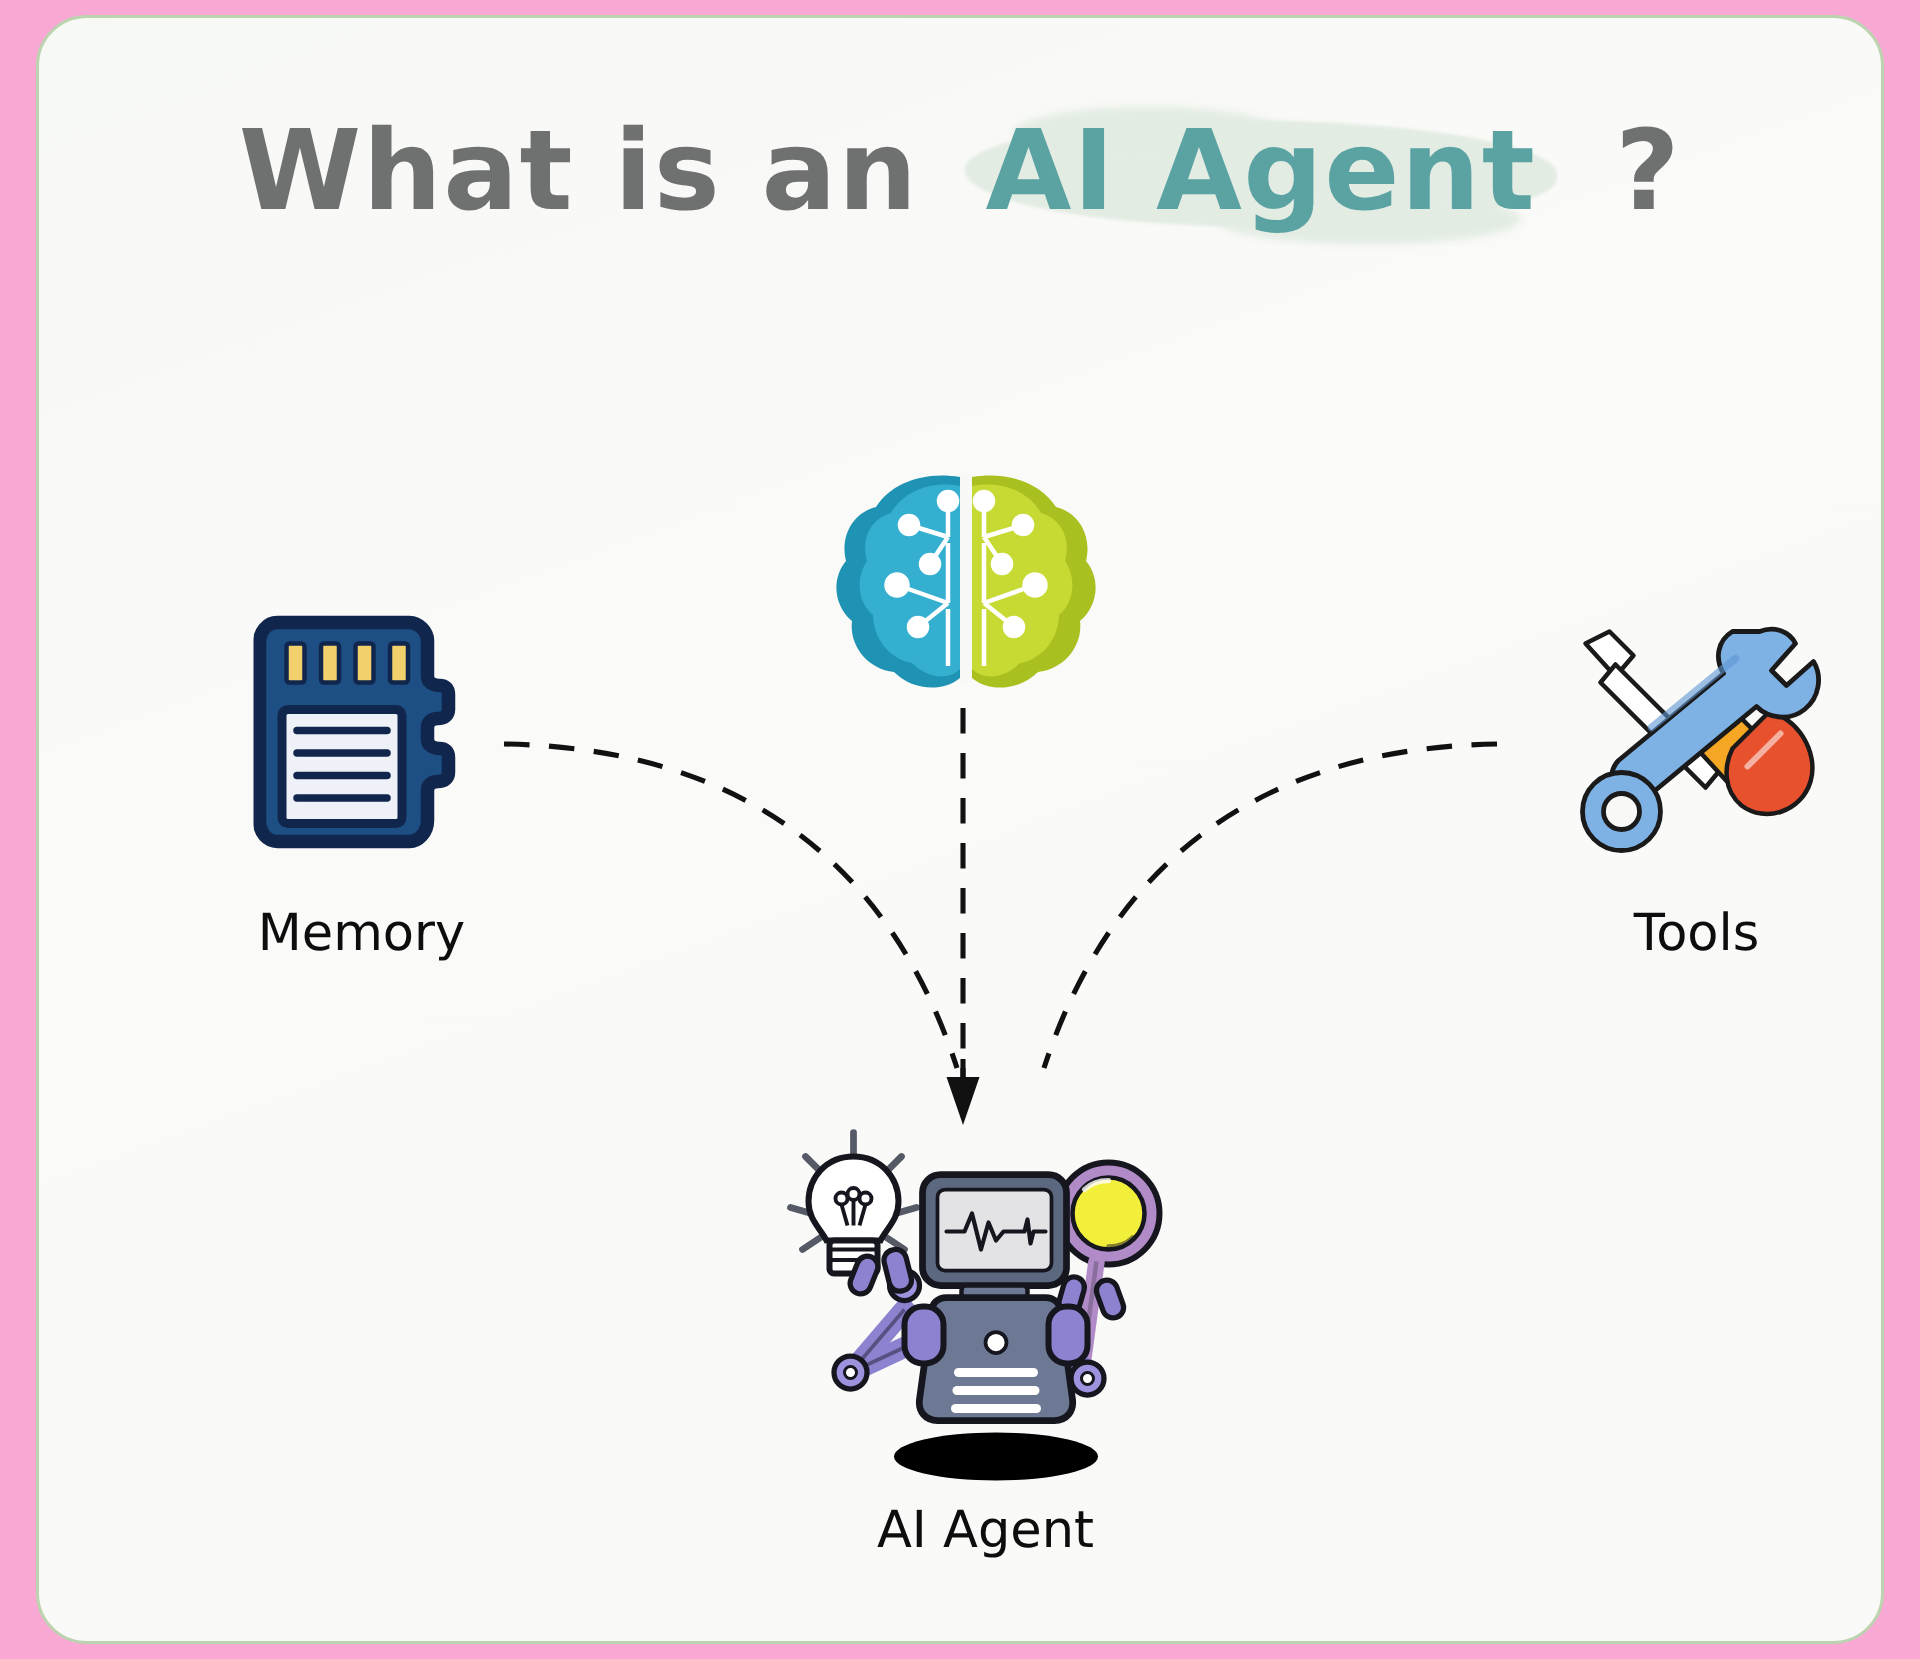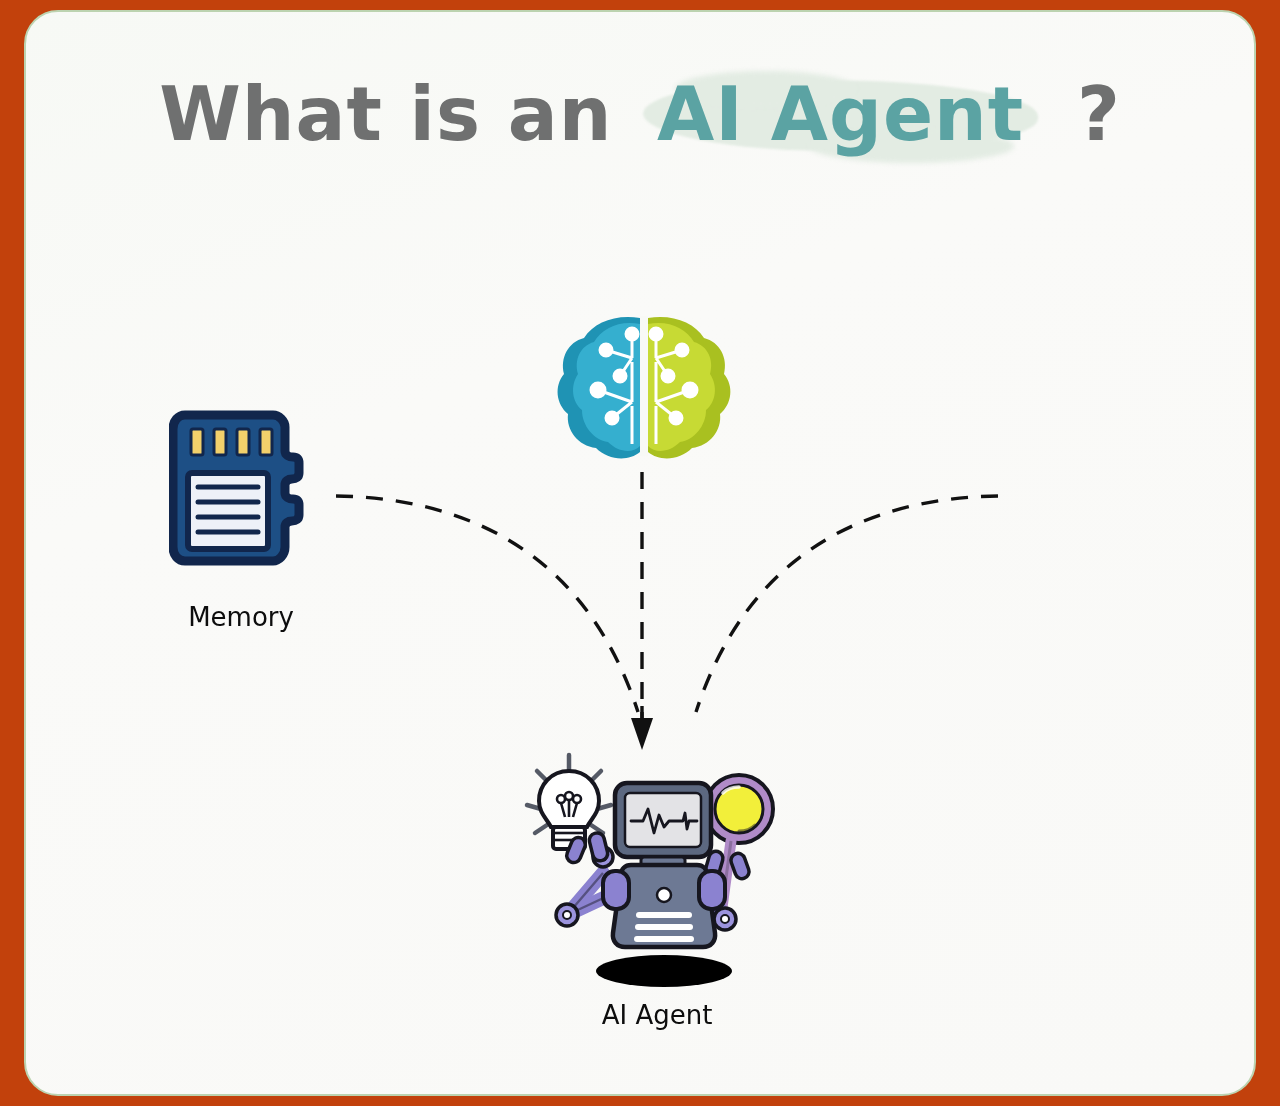--- a/index.html
+++ b/index.html
@@ -8,21 +8,21 @@
     padding: 0;
     background: #ffffff;
   }
   body {
     font-family: "DejaVu Sans", sans-serif;
   }
   #canvas {
     position: relative;
     width: 1280px;
     height: 1106px;
-    background: #c2410c;
+    background: #f9a8d4;
     overflow: hidden;
   }
   .card {
     position: absolute;
     left: 24px;
     top: 10px;
     width: 1232px;
     height: 1086px;
     box-sizing: border-box;
     background: linear-gradient(160deg, #f7f9f5 0%, #fafaf8 35%, #f9f9f7 100%);
@@ -105,21 +105,21 @@
   .node-label {
     position: absolute;
     color: #0d0d0d;
     font-family: "DejaVu Sans", sans-serif;
     font-size: 26px;
     font-weight: 400;
     text-align: center;
     white-space: nowrap;
   }
   .node-label.big {
-    font-size: 26px;
+    font-size: 34px;
   }
 
   
   .node {
     position: absolute;
   }
   .arrows-layer {
     position: absolute;
     inset: 0;
     pointer-events: none;
@@ -214,20 +214,44 @@
           <g stroke="#11264c" stroke-width="5" stroke-linecap="round">
             <line x1="29" y1="80" x2="89" y2="80"></line>
             <line x1="29" y1="95" x2="89" y2="95"></line>
             <line x1="29" y1="110" x2="89" y2="110"></line>
             <line x1="29" y1="125" x2="89" y2="125"></line>
           </g>
         </svg>
         <div class="node-label big" style="left:0; top:195px; width:260px;">Memory</div>
       </div>
 
+      <div class="node" style="left:975px; top:395px; width:260px; height:250px;">
+        <svg width="180" height="170" viewBox="0 0 180 170" style="position:absolute; left:40px; top:8px;">
+
+          <g>
+            <path d="M16 14 L32 6 L48 22 L36 36 Z" fill="#ffffff" stroke="#1a1a1a" stroke-width="3" stroke-linejoin="round"></path>
+            <path d="M36 28 L106 98 L96 110 L26 40 Z" fill="#ffffff" stroke="#1a1a1a" stroke-width="3" stroke-linejoin="round"></path>
+            <path d="M92 86 L118 62 L140 84 L114 110 Z" fill="#f5a623" stroke="#1a1a1a" stroke-width="3" stroke-linejoin="round"></path>
+            <path d="M114 84 L138 60 C156 62 172 86 166 106 C160 126 136 134 120 122
+                     C108 112 108 96 114 84 Z" fill="#e8512e" stroke="#1a1a1a" stroke-width="3" stroke-linejoin="round"></path>
+            <path d="M124 96 L146 74" stroke="#ffffff" stroke-width="4" stroke-linecap="round" opacity="0.55"></path>
+          </g>
+
+          <g>
+            <path d="M132 6 C142 2 152 6 156 14 L140 32 L150 42 L168 26
+                     C174 36 172 50 162 58 C152 66 138 64 130 56
+                     L60 114 C54 120 44 120 38 114 C32 108 32 98 38 92
+                     L108 34 C102 24 104 12 114 6 Z" fill="#7eb2e4" stroke="#1a1a1a" stroke-width="3.2" stroke-linejoin="round"></path>
+            <circle cx="40" cy="126" r="26" fill="#7eb2e4" stroke="#1a1a1a" stroke-width="3.2"></circle>
+            <circle cx="40" cy="126" r="12" fill="#f8f9f6" stroke="#1a1a1a" stroke-width="3.2"></circle>
+            <path d="M116 24 L60 70" stroke="#5f97d4" stroke-width="5" stroke-linecap="round" opacity="0.6"></path>
+          </g>
+        </svg>
+        <div class="node-label big" style="left:0; top:195px; width:260px;">Tools</div>
+      </div>
 
       <div class="node" style="left:481px; top:735px; width:300px; height:300px;">
         <svg width="300" height="250" viewBox="0 0 300 250" style="position:absolute; left:0; top:0;">
 
           <g>
             <g stroke="#555a66" stroke-width="4.5" stroke-linecap="round">
               <line x1="62" y1="8" x2="62" y2="22"></line>
               <line x1="30" y1="24" x2="40" y2="34"></line>
               <line x1="94" y1="24" x2="84" y2="34"></line>
               <line x1="20" y1="58" x2="34" y2="62"></line>

